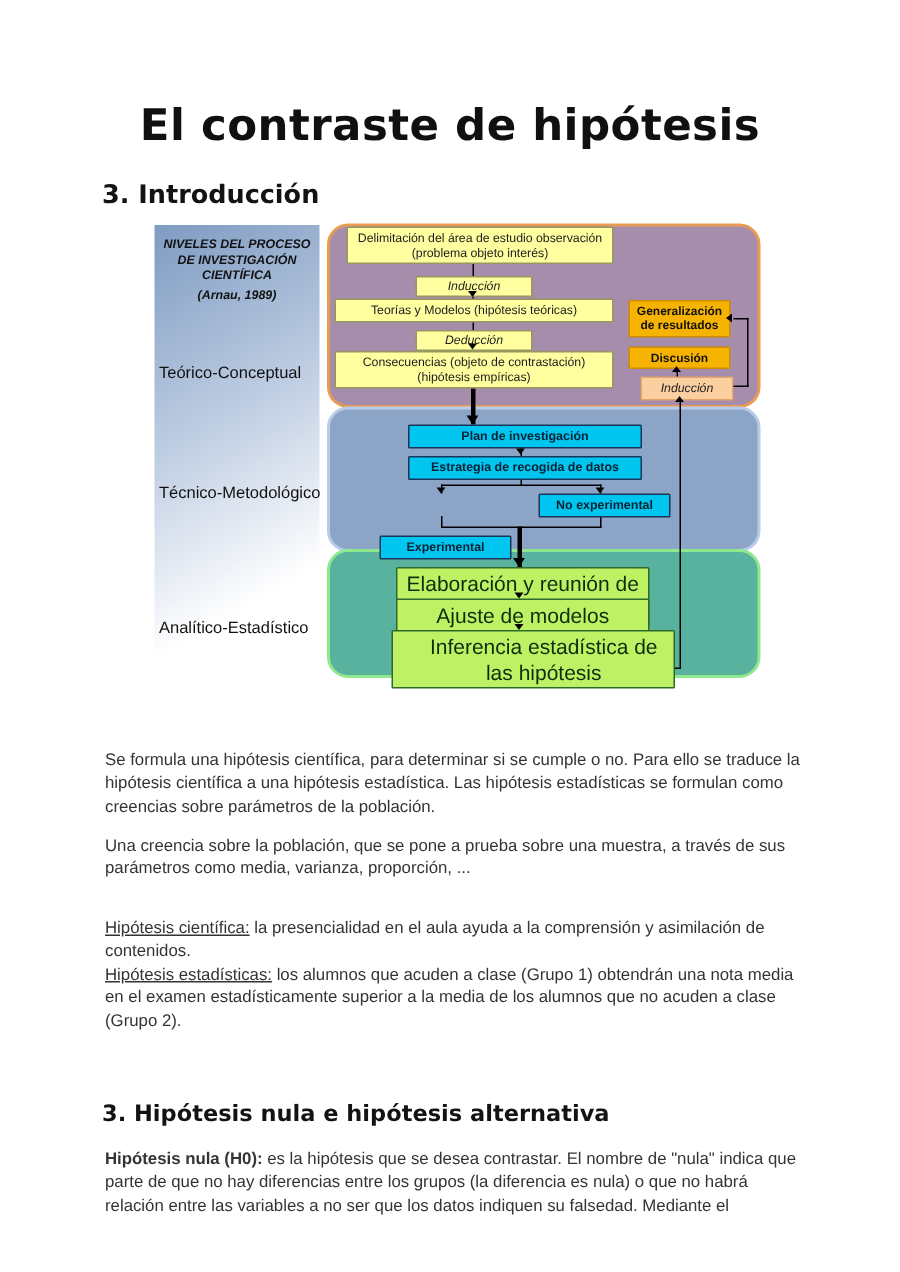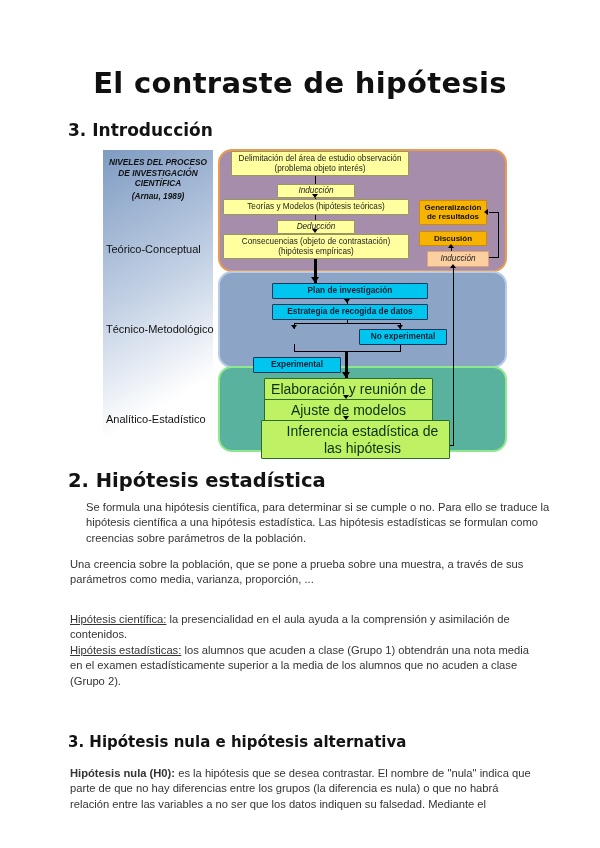--- a/index.html
+++ b/index.html
@@ -8,21 +8,21 @@
   
   .doc-title{position:absolute;left:0;top:66px;width:600px;text-align:center;
              font-family:"DejaVu Sans",sans-serif;font-weight:bold;font-size:29px;
              letter-spacing:0.3px;color:#101010;}
   .h2{position:absolute;font-family:"DejaVu Sans",sans-serif;font-weight:bold;color:#131313;}
   #h-intro{left:68px;top:120px;font-size:17px;}
   #h-s2{left:68px;top:469px;font-size:19.5px;}
   #h-s3{left:68px;top:733px;font-size:15px;}
   .body-par{position:absolute;left:70px;width:465px;font-size:11.2px;line-height:15.4px;
             color:#343434;text-align:left;}
-  #p-s2-1{top:500px;margin-left:16px;}
+  #p-s2-1{top:500px;}
   #p-s2-2{top:557px;}
   #p-ej{top:597px;color:#d9534f;}
   #p-examples{top:612px;}
   #p-s3{top:766px;}
   .u-lead{text-decoration:underline;text-underline-offset:1px;}
   .b-lead{font-weight:bold;}
   
   .diagram{position:absolute;left:97px;top:147px;width:410px;height:306px;}
   .region{position:absolute;border-radius:14px;z-index:1;}
   #region-conceptual{left:121px;top:2px;width:285px;height:119px;background:#a78dac;border:2px solid #e89b52;}
@@ -139,21 +139,20 @@
 
     <div class="ln" style="left:354px;top:98px;width:1.4px;height:7px;"></div>
     <div class="ahu" style="left:351px;top:97px;"></div>
 
     <div class="ln" style="left:390px;top:110px;width:12px;height:1.4px;"></div>
     <div class="ln" style="left:401px;top:65px;width:1.4px;height:46px;"></div>
     <div class="ln" style="left:392px;top:65px;width:10px;height:1.4px;"></div>
     <div class="ahl" style="left:387px;top:62px;"></div>
   </div>
 
-  <div class="h2" id="h-s2">2. Hipótesis estadística</div>
 
   <div class="body-par" id="p-s2-1">Se formula una hipótesis científica, para determinar si se cumple o no. Para ello se traduce la hipótesis científica a una hipótesis estadística. Las hipótesis estadísticas se formulan como creencias sobre parámetros de la población.</div>
   <div class="body-par" id="p-s2-2">Una creencia sobre la población, que se pone a prueba sobre una muestra, a través de sus parámetros como media, varianza, proporción, ...</div>
 
   <div class="body-par" id="p-examples">
     <div><span class="u-lead">Hipótesis científica:</span><span> la presencialidad en el aula ayuda a la comprensión y asimilación de contenidos.</span></div>
     <div><span class="u-lead">Hipótesis estadísticas:</span><span> los alumnos que acuden a clase (Grupo 1) obtendrán una nota media en el examen estadísticamente superior a la media de los alumnos que no acuden a clase (Grupo 2).</span></div>
   </div>
 
   <div class="h2" id="h-s3">3. Hipótesis nula e hipótesis alternativa</div>

